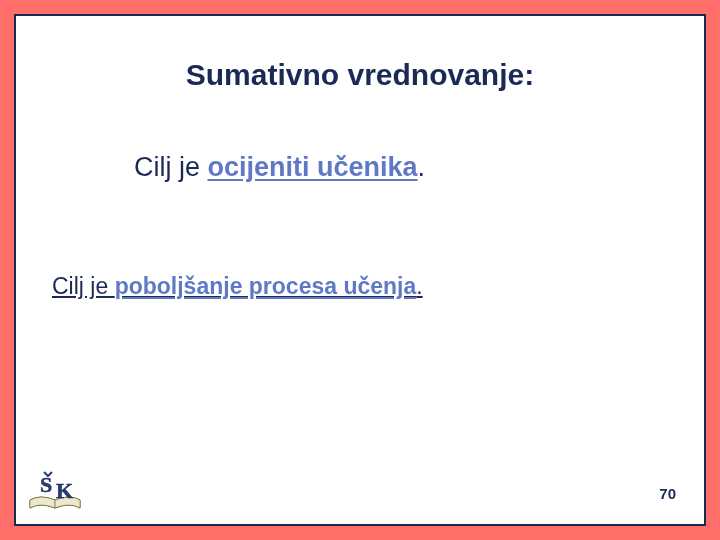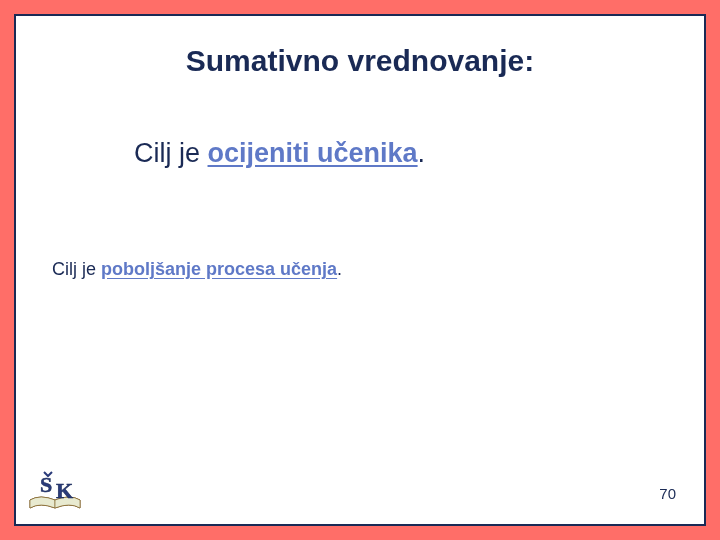--- a/index.html
+++ b/index.html
@@ -7,21 +7,21 @@
   .outer {
     width: 720px; height: 540px;
     background: #ff6e68;
     padding: 14px;
   }
   .inner {
     width: 100%; height: 100%;
     background: #ffffff;
     border: 2px solid #1a2a55;
     position: relative;
-    padding: 22px 30px 0 30px;
+    padding: 36px 30px 0 30px;
   }
   .hdr1 {
     font-size: 30px;
     font-weight: bold;
     color: #1a2a55;
     text-align: center;
     margin-top: 6px;
     margin-bottom: 60px;
   }
   .line1 {
@@ -39,31 +39,33 @@
   }
   .hdr2 {
     font-size: 30px;
     font-weight: bold;
     color: #1a2a55;
     text-align: left;
     margin-left: 58px;
     margin-bottom: 60px;
   }
   .line2 {
-    font-size: 18px;
+    font-size: 23px;
     color: #1a2a55;
     text-align: left;
     margin-left: 6px;
+    text-decoration: underline;
   }
   .page-num {
     position: absolute;
     right: 28px;
     bottom: 22px;
     font-size: 15px;
     color: #1a2a55;
+    font-weight: bold;
   }
   .logo {
     position: absolute;
     left: 10px;
     bottom: 6px;
     width: 58px;
     height: 48px;
   }
   .logo svg { width: 100%; height: 100%; }
 </style>

